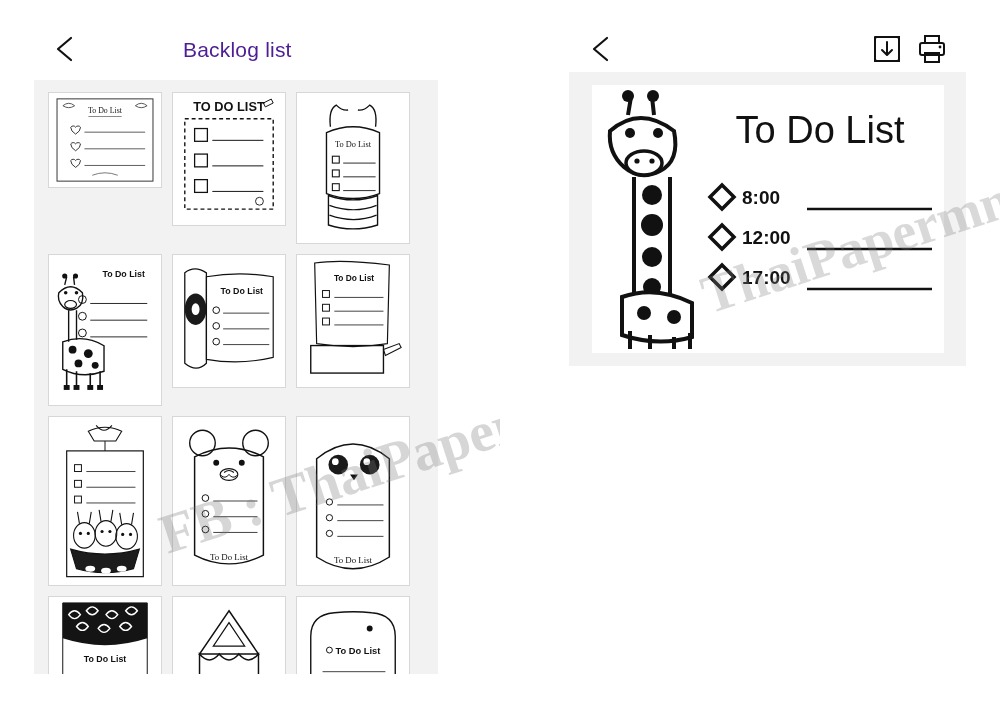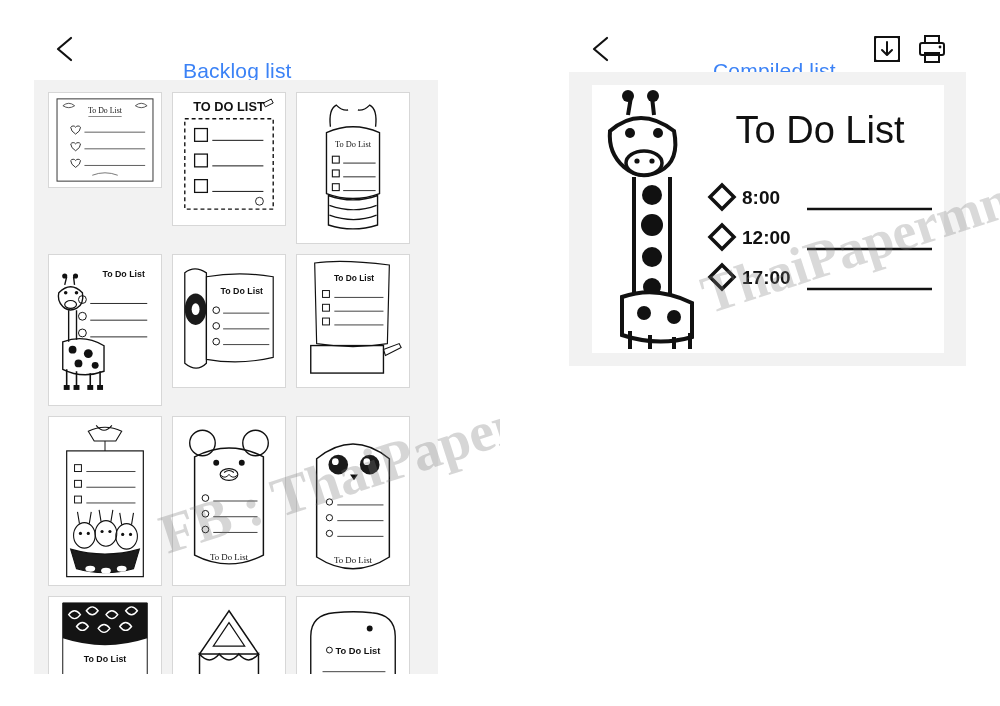--- a/index.html
+++ b/index.html
@@ -29,23 +29,23 @@
   }
   .back-btn {
     position: absolute;
     left: 52px; top: 34px;
     width: 28px; height: 30px;
     cursor: pointer;
   }
   .back-btn svg { display:block; }
   .hdr-title {
     position: absolute;
-    top: 59px;
+    top: 38px;
     font-size: 21px;
-    color: #3b82f6;
+    color: #4c1d95;
     font-weight: 400;
     letter-spacing: .2px;
   }
   #left-title { left: 183px; }
 
   #grid-area {
     position: absolute;
     left: 34px; top: 80px;
     width: 404px; height: 594px;
     background: #f2f2f2;
@@ -374,21 +374,20 @@
     <div class="wm-left">FB : ThaiPapermng</div>
   </div>
 
   <div id="right-panel">
     <div class="hdr">
       <div class="back-btn" style="left:88px;">
         <svg viewBox="0 0 28 30" width="28" height="30" aria-hidden="true">
           <polyline points="19,4 6,15 19,26" fill="none" stroke="#111" stroke-width="2.2" stroke-linecap="round" stroke-linejoin="round"></polyline>
         </svg>
       </div>
-      <div class="hdr-title" id="right-title">Compiled list</div>
 
       <div class="hdr-icon" id="download-icon">
         <svg viewBox="0 0 34 34" width="34" height="34">
           <path d="M5 5 h24 v5 M5 5 v24 h24 v-12" fill="none" stroke="#111" stroke-width="2" stroke-linecap="round"></path>
           <rect x="5" y="5" width="24" height="24" rx="2" fill="none" stroke="#111" stroke-width="2"></rect>
           <line x1="17" y1="10" x2="17" y2="22" stroke="#111" stroke-width="2" stroke-linecap="round"></line>
           <polyline points="12,18 17,23 22,18" fill="none" stroke="#111" stroke-width="2" stroke-linecap="round" stroke-linejoin="round"></polyline>
         </svg>
       </div>
 

